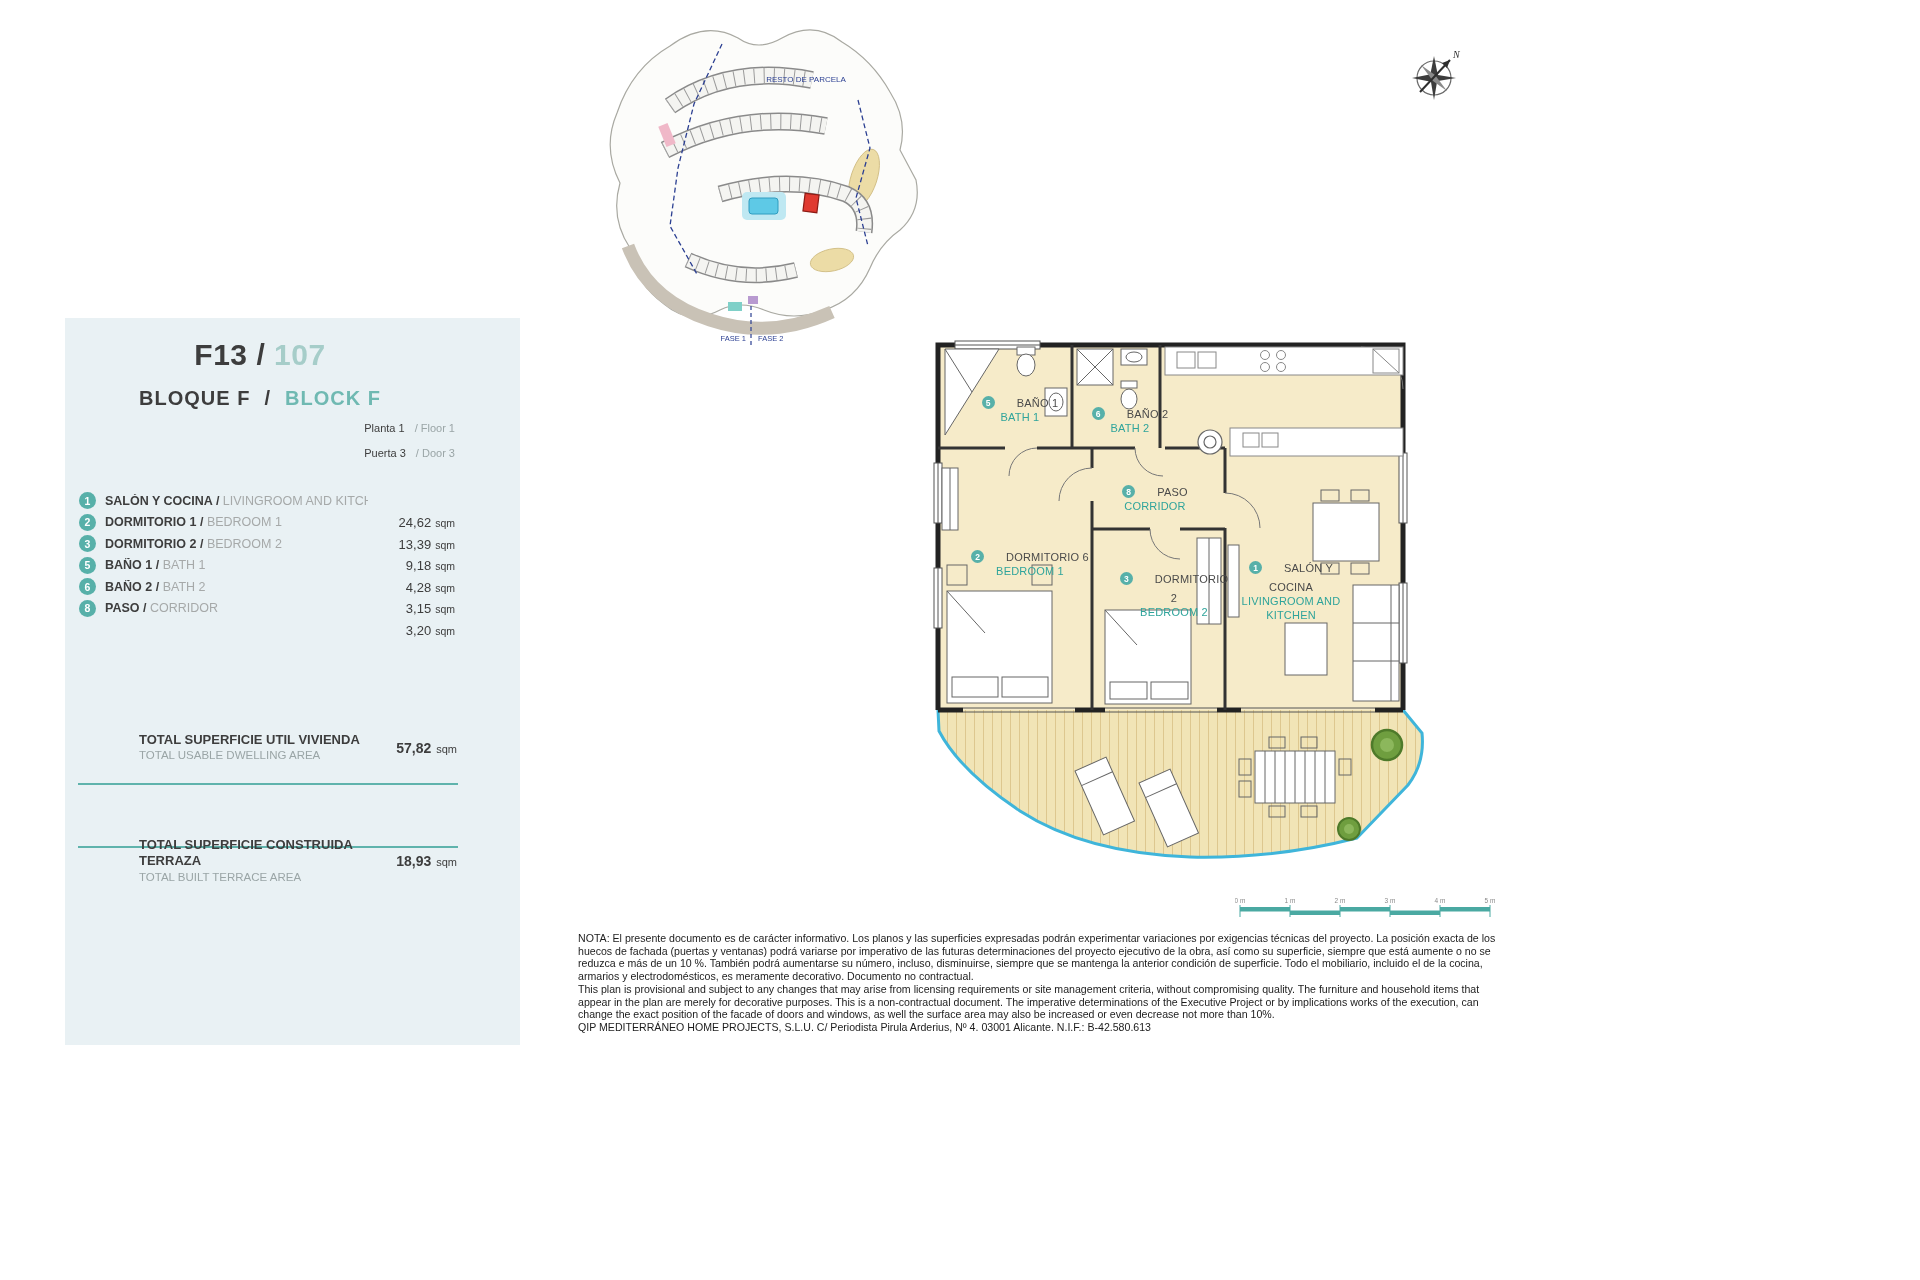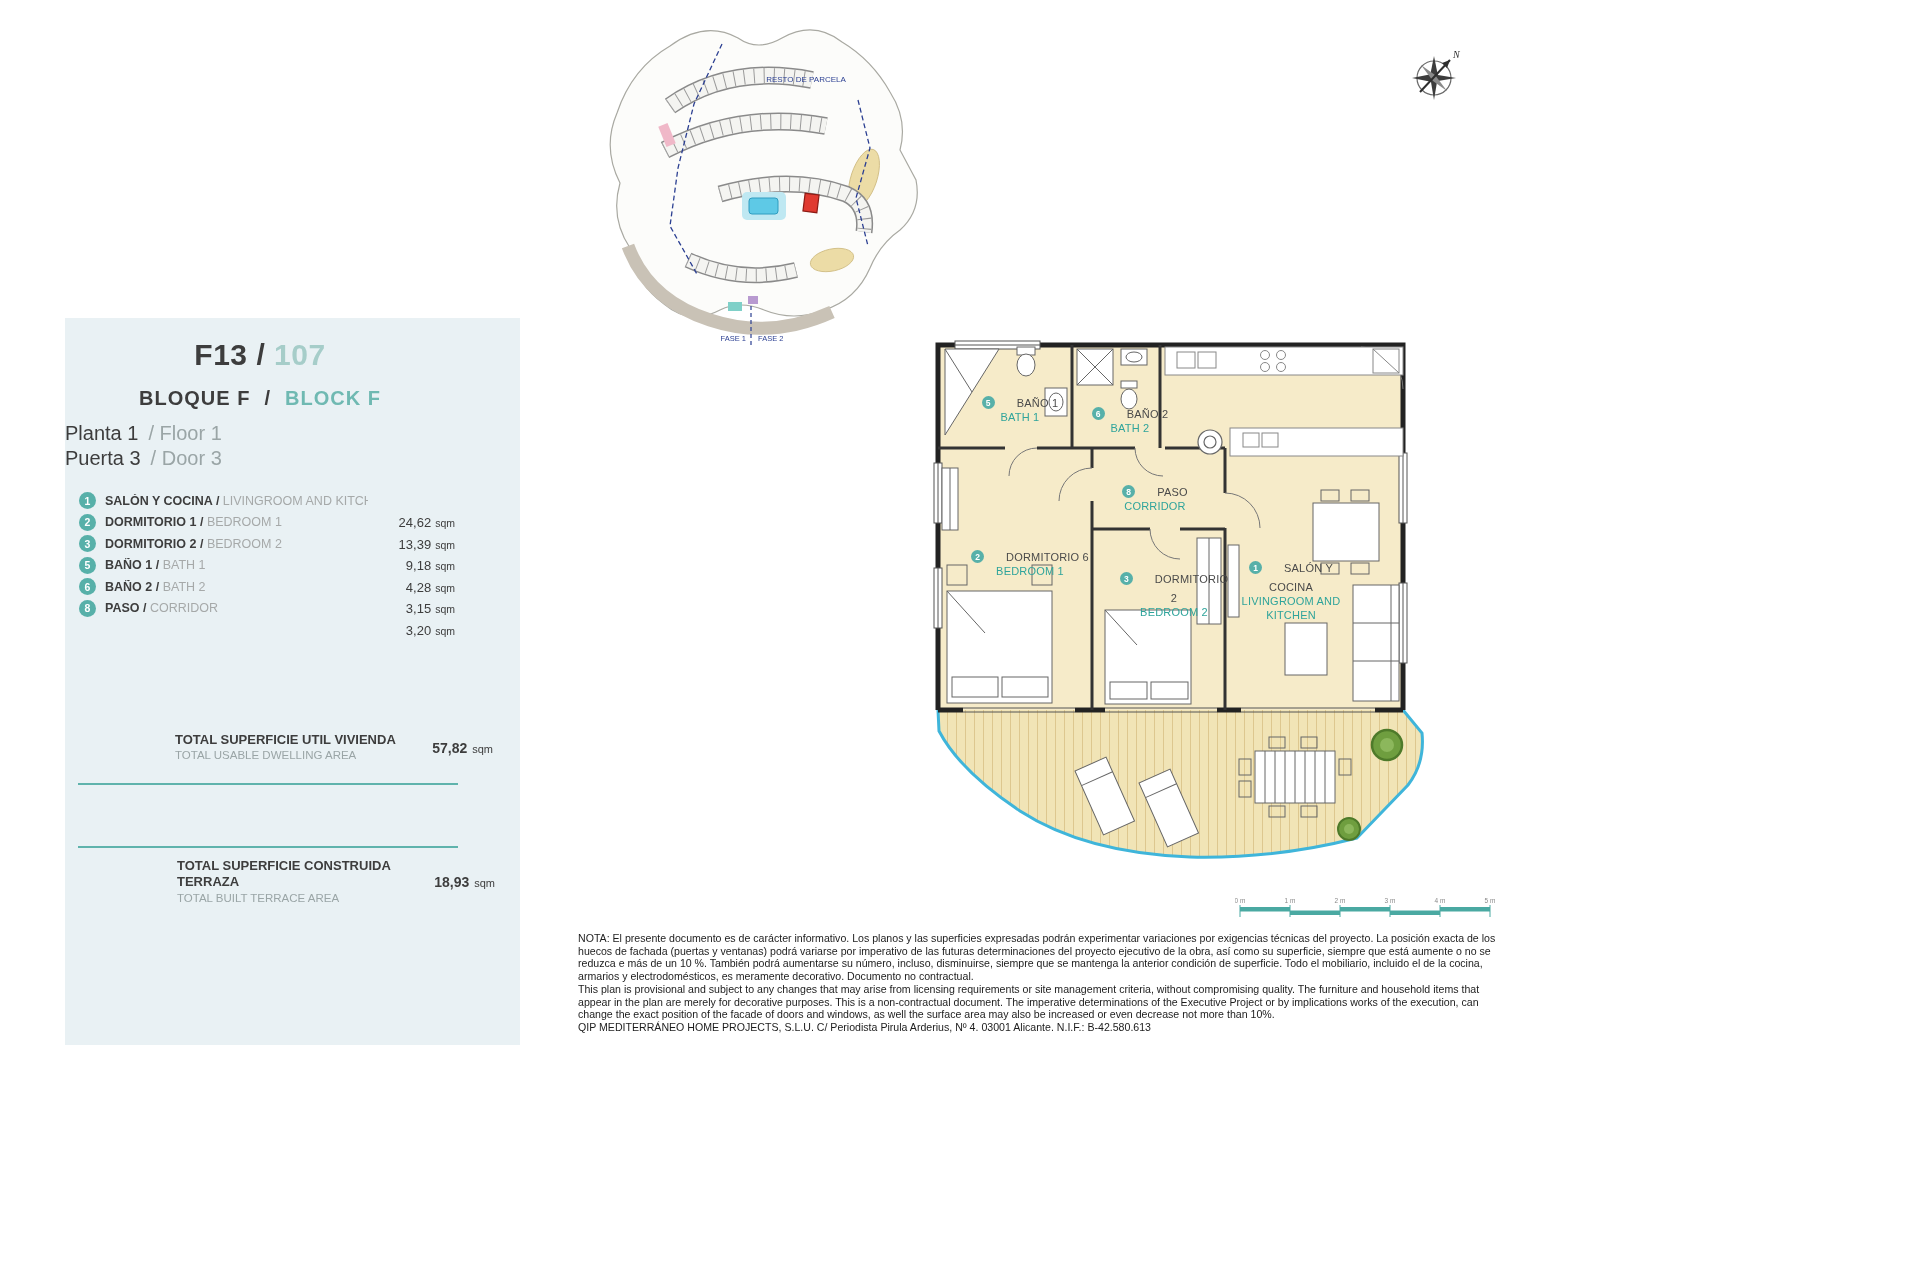--- a/index.html
+++ b/index.html
@@ -12,21 +12,21 @@
 
   
   .left-panel { left:65px; top:318px; width:455px; height:727px; background:#e9f1f4; position:absolute; }
   .unit-title { position:absolute; top:20px; left:0; width:390px; text-align:center;
                 font-size:30px; font-weight:bold; letter-spacing:.5px; }
   .unit-title .lite { color:#a6cdc9; }
   .block-line { position:absolute; top:69px; left:0; width:390px; text-align:center;
                 font-size:20px; font-weight:bold; letter-spacing:1px; }
   .block-line .sep { margin:0 14px; }
   .block-line .en { color:#6fb9b2; }
-  .sub-line { position:absolute; left:0; width:390px; text-align:left; font-size:20px; }
+  .sub-line { position:absolute; left:0; width:390px; text-align:right; font-size:11px; }
   .sub-line .en { color:#9aa5a6; margin-left:10px; }
   .floor-line { top:104px; } .door-line { top:129px; }
 
   .badge { display:inline-flex; align-items:center; justify-content:center;
            width:17px; height:17px; border-radius:50%; background:#57b0a9; color:#fff;
            font-size:10.5px; font-weight:bold; flex:none; }
   .badge.sm { width:13px; height:13px; font-size:8.5px; margin-right:4px; vertical-align:middle; }
 
   .room-list { position:absolute; left:14px; top:172px; width:376px; }
   .room-row { display:flex; align-items:center; height:21.5px; gap:9px; }
@@ -102,32 +102,32 @@
       <span class="room-name"><span class="es">BAÑO 2 /</span> <span class="en">BATH 2</span></span>
       <span class="room-area"><span>3,15</span><span class="unit">sqm</span></span>
     </div>
     <div class="room-row">
       <span class="badge">8</span>
       <span class="room-name"><span class="es">PASO /</span> <span class="en">CORRIDOR</span></span>
       <span class="room-area"><span>3,20</span><span class="unit">sqm</span></span>
     </div>
   </div>
 
-  <div class="total-row" style="top:414px;margin-left:36px;">
+  <div class="total-row" style="top:414px;">
     <div class="total-text">
       <div class="total-es">TOTAL SUPERFICIE UTIL VIVIENDA</div>
       <div class="total-en">TOTAL USABLE DWELLING AREA</div>
     </div>
     <div class="total-val"><span>57,82</span><span class="unit">sqm</span></div>
   </div>
   <div class="divider" style="top:465px;"></div>
 
   <div class="divider" style="top:528px;"></div>
 
-  <div class="total-row" style="top:540px;margin-left:38px;">
+  <div class="total-row" style="top:519px;">
     <div class="total-text">
       <div class="total-es">TOTAL SUPERFICIE CONSTRUIDA TERRAZA</div>
       <div class="total-en">TOTAL BUILT TERRACE AREA</div>
     </div>
     <div class="total-val"><span>18,93</span><span class="unit">sqm</span></div>
   </div>
 </div>
 
 <svg class="abs" style="left:570px; top:8px;" width="372" height="348" viewBox="0 0 372 348">
 

